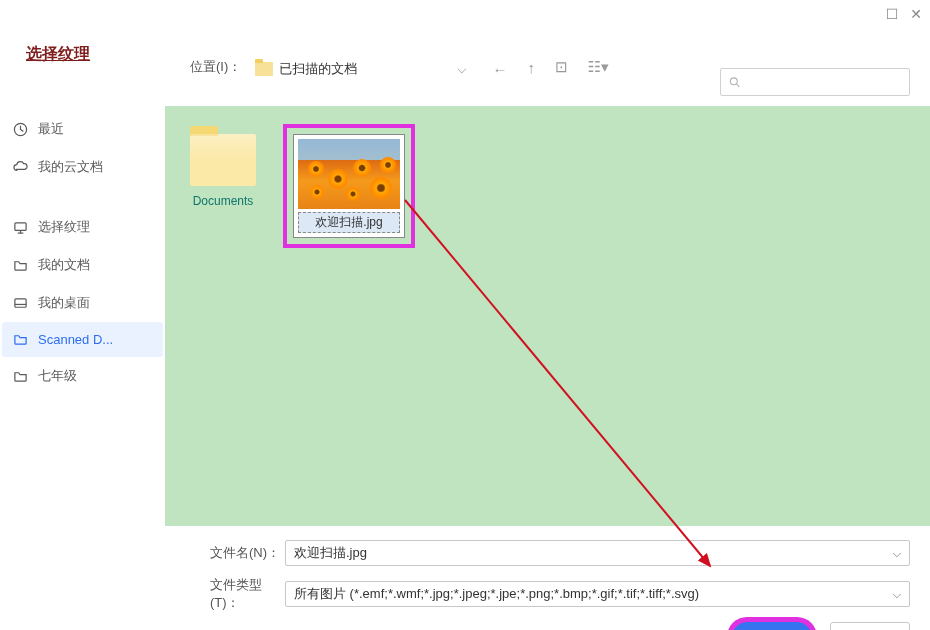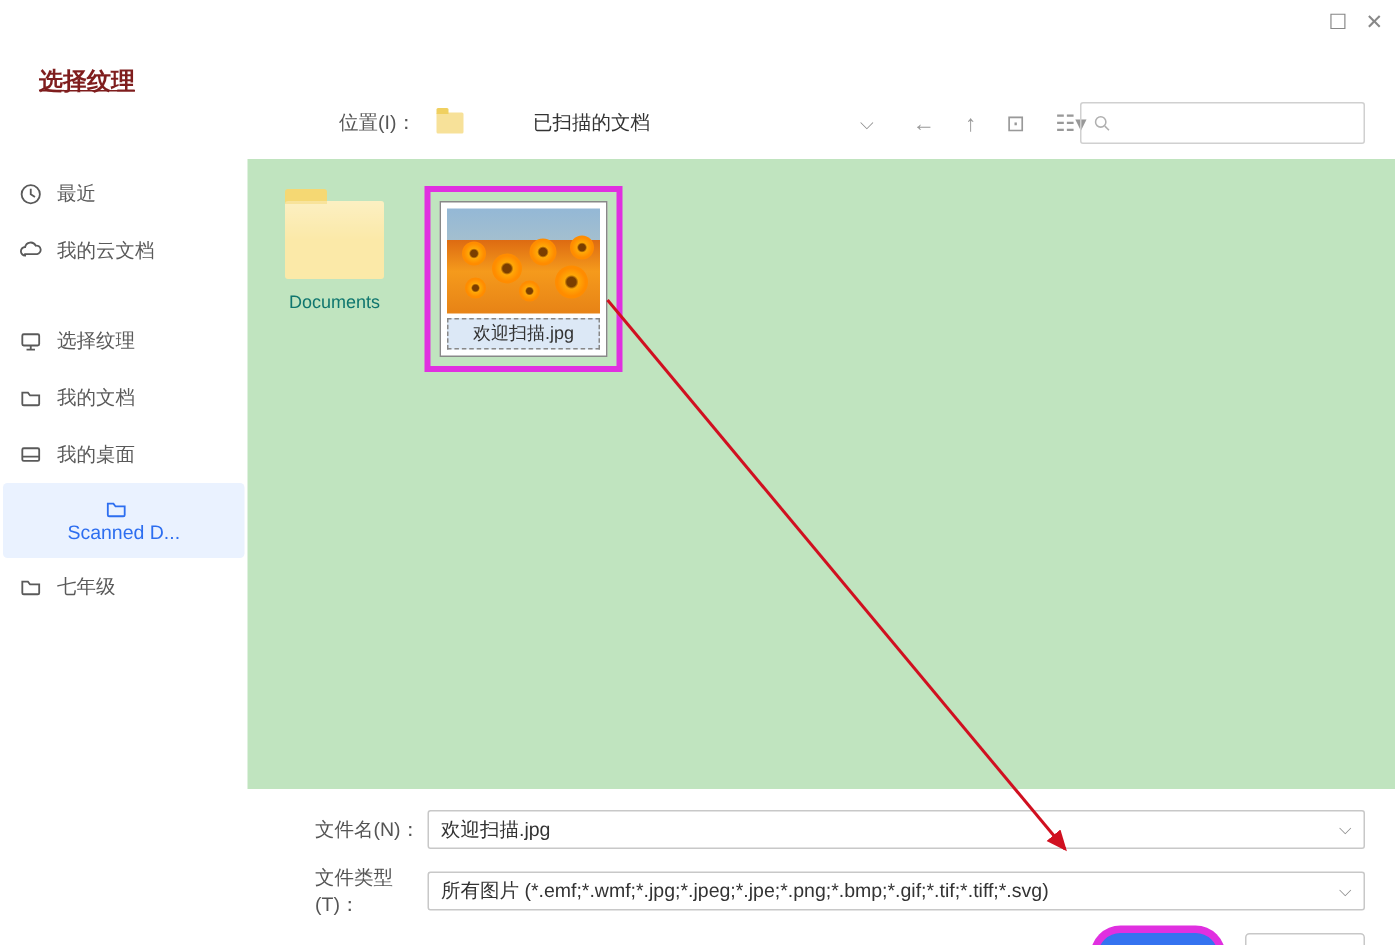--- a/index.html
+++ b/index.html
@@ -3,36 +3,36 @@
   <meta charset="utf-8">
   <style>
     * { box-sizing: border-box; margin: 0; padding: 0; }
     body { font-family: "Microsoft YaHei", Arial, sans-serif; font-size: 13px; color: #333; background: #fff; width: 930px; height: 630px; overflow: hidden; position: relative; }
     
     .titlebar { display: flex; justify-content: flex-end; align-items: center; height: 28px; padding-right: 8px; gap: 12px; }
     .titlebar span { color: #888; font-size: 14px; }
     
     .dialog-title { font-size: 16px; font-weight: bold; color: #7f1d1d; padding: 14px 26px 18px; display: inline-block; position: absolute; top: 30px; left: 0; text-decoration: underline; }
     
-    .toolbar { display: flex; align-items: center; padding: 0 20px; height: 48px; margin-top: 30px; position: relative; margin-left: 36px; }
+    .toolbar { display: flex; align-items: flex-start; padding: 0 20px; height: 48px; margin-top: 30px; position: relative; }
     .toolbar-label { color: #555; margin-left: 170px; margin-right: 8px; }
-    .path-box { display: flex; align-items: center; background: #fff; border-radius: 2px; padding: 2px 6px; gap: 40px; }
+    .path-box { display: flex; align-items: center; background: #fff; border-radius: 2px; padding: 2px 6px; }
     .folder-small { width: 18px; height: 14px; background: #f7e199; border-radius: 1px; position: relative; margin-right: 6px; }
     .folder-small::before { content: ''; position: absolute; top: -3px; left: 0; width: 8px; height: 4px; background: #f0d060; border-radius: 1px 1px 0 0; }
     .chevron { color: #888; font-size: 12px; margin-left: 100px; }
     .nav-icons { display: flex; gap: 20px; margin-left: 20px; align-items: center; }
     .nav-icons span { color: #999; font-size: 15px; }
     .search-box { position: absolute; right: 20px; top: 10px; width: 190px; height: 28px; border: 1px solid #d0d0d0; border-radius: 2px; display: flex; align-items: center; padding: 0 8px; }
     .search-box svg { width: 14px; height: 14px; }
     
     .main-area { display: flex; height: 420px; position: relative; }
     
     .sidebar { width: 165px; padding: 4px 2px 0; }
     .sidebar-item { display: flex; align-items: center; padding: 10px 10px; color: #5a5a5a; cursor: pointer; border-radius: 3px; }
-    .sidebar-item.selected { background: #eaf2ff; color: #2d6ef0; flex-direction: column; }
+    .sidebar-item.selected { background: #eaf2ff; color: #2d6ef0; }
     .sidebar-item .sb-icon { width: 16px; margin-right: 10px; display: inline-flex; align-items: center; justify-content: center; }
     .sidebar-item .sb-label { white-space: nowrap; overflow: hidden; text-overflow: ellipsis; }
     
     .content { flex: 1; background: #c0e4bf; position: relative; padding: 18px 18px; display: flex; gap: 20px; align-items: flex-start; }
     
     .file-item { text-align: center; width: 80px; }
     .folder-big { width: 66px; height: 52px; background: #fbe9a8; border-radius: 2px; position: relative; margin: 10px auto 8px; }
     .folder-big::before { content: ''; position: absolute; top: -8px; left: 0; width: 28px; height: 10px; background: #f5d873; border-radius: 2px 2px 0 0; }
     .folder-big::after { content: ''; position: absolute; inset: 0; border-radius: 2px; background: linear-gradient(to bottom, rgba(255,255,255,0.3) 0%, rgba(0,0,0,0) 50%); }
     .file-label { font-size: 12px; color: #0f766e; text-align: center; }

